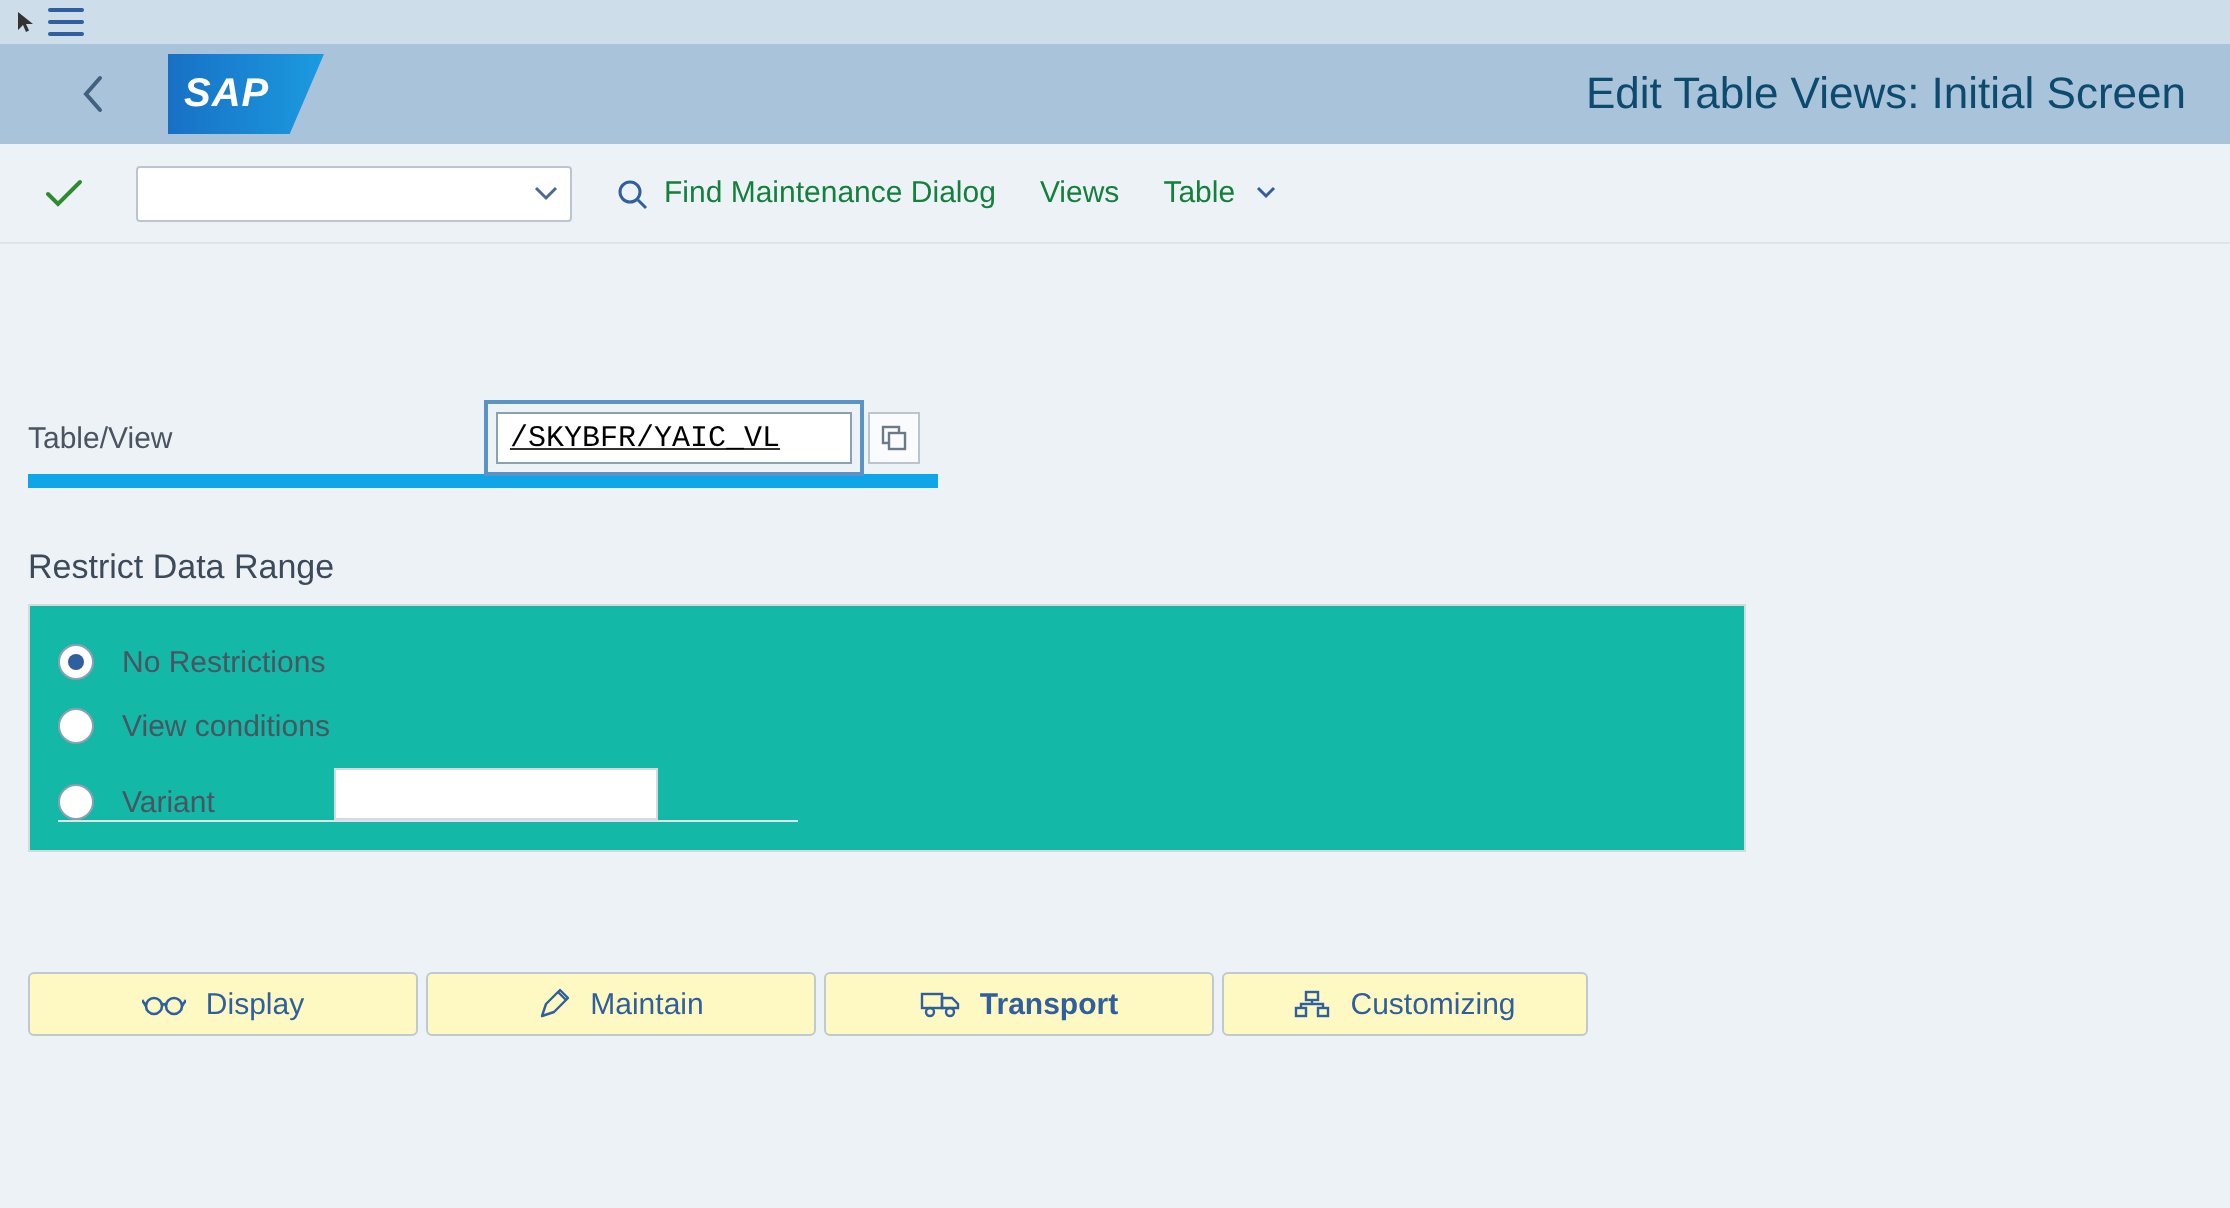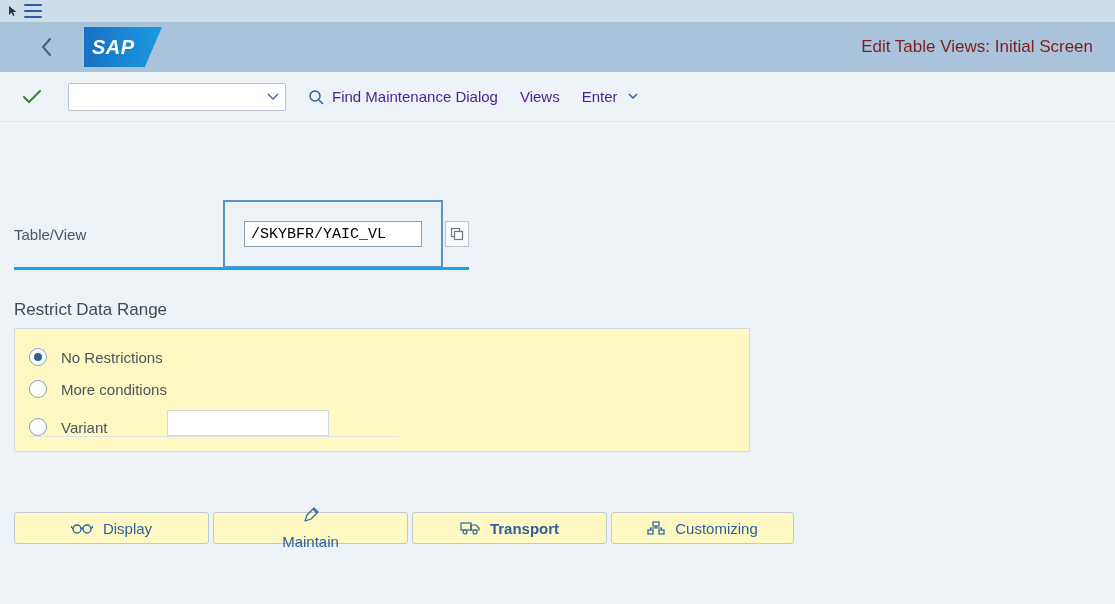--- a/index.html
+++ b/index.html
@@ -40,70 +40,71 @@
   }
   .sap-logo {
     width: 78px; height: 40px; position: relative;
     background: linear-gradient(90deg, #1870c5, #1b9be0);
     display: flex; align-items: center; justify-content: flex-start;
     padding-left: 8px;
     clip-path: polygon(0 0, 100% 0, 78% 100%, 0 100%);
   }
   .sap-logo span { color: #fff; font-weight: 900; font-size: 20px; font-style: italic; letter-spacing: 0.5px;}
   .header-title {
-    margin-left: auto; color: #7f1d1d; font-size: 17px;
+    margin-left: auto; color: #0c4a6e; font-size: 22px;
   }
   .toolbar {
     height: 50px; display: flex; align-items: center;
     padding: 0 18px; gap: 22px;
     background: #edf2f7;
     border-bottom: 1px solid #dde4eb;
   }
   .check-icon { color: #2e8b2e; font-size: 20px; cursor: pointer; padding:0 4px;}
   .combo {
     width: 218px; height: 28px; border: 1px solid #bcc5cf;
     background: #fff; display: flex; align-items: center;
     justify-content: flex-end; padding: 0 6px; cursor: pointer;
     border-radius: 2px;
   }
   .combo .chev { color: #4a6a95; font-size: 12px; }
   .tb-btn {
     display: flex; align-items: center; gap: 8px;
-    color: #4c1d95; cursor: pointer; font-size: 15px;
+    color: #15803d; cursor: pointer; font-size: 15px;
   }
   .tb-icon { width: 16px; height: 16px; display: inline-flex; align-items: center; justify-content: center; }
   .more-chev { font-size: 11px; margin-left: 2px; color: #2f5f9e;}
   .content { padding: 30px 14px 0 14px; }
   .field-row {
     display: flex; align-items: center; gap: 0; margin-top: 50px;
-    border-bottom: 3px solid #0ea5e9; width: 455px;
+    border-bottom: 7px solid #0ea5e9; width: 455px;
     padding-bottom: 1px;
   }
   .field-label { width: 230px; color: #4a5560; font-size: 15px; }
   .field-input-wrap {
     display: flex; align-items: center; gap: 2px;
-    padding: 19px;
+    padding: 4px;
     outline: 2px solid #5a94c7;
     outline-offset: 0;
+    text-decoration: underline;
   }
   .field-input {
     width: 178px; height: 26px; border: 1px solid #8aa0b5;
     font-family: "Courier New", monospace; font-size: 15px;
     padding: 2px 6px; background: #fff;
   }
   .value-help {
     width: 26px; height: 26px; border: 1px solid #bcc5cf; background: #fafbfc;
     display: flex; align-items: center; justify-content: center; cursor: pointer;
     color: #6a7a8a;
     margin-left: 4px;
   }
   .group-title { margin-top: 30px; color: #3d4a5a; font-size: 17px; }
   .group-box {
-    border: 1px solid #d4dade; margin-top: 8px; width: 736px;
-    background: #fef9c3; padding: 12px 14px 14px 14px;
+    border: 1px solid #d4dade; margin-top: 8px; width: 859px;
+    background: #14b8a6; padding: 12px 14px 14px 14px;
   }
   .radio-row { display: flex; align-items: center; gap: 14px; height: 32px; }
   .radio-row.underlined { border-bottom: 1px solid #dfe3e8; width: 370px; align-items: flex-end;}
   .radio-visual {
     width: 18px; height: 18px; border: 1.5px solid #8aa0b5; border-radius: 50%;
     display: flex; align-items: center; justify-content: center; background: #fff;
     cursor: pointer; flex-shrink: 0;
   }
   .radio-visual.checked::after {
     content: ""; width: 8px; height: 8px; background: #2f5f9e; border-radius: 50%;
@@ -116,21 +117,21 @@
   }
   .button-row {
     display: flex; gap: 4px; margin-top: 60px;
   }
   .action-btn {
     height: 32px; border: 1px solid #c0c8d0; background: #fef9c3;
     display: flex; align-items: center; justify-content: center; gap: 10px;
     color: #2f5f9e; font-size: 15px; cursor: pointer; border-radius: 3px;
   }
   .btn-w { width: 195px; }
-  .btn-w2 { width: 195px; flex-direction: column; }
+  .btn-w2 { width: 195px; }
   .btn-w3 { width: 195px; font-weight: bold; }
   .btn-w4 { width: 183px; }
   svg { display: block; }
 </style>
 </head>
 <body>
 
 <div class="topstrip">
   <span class="cursor-icon">
     <svg width="10" height="12" viewBox="0 0 10 12">
@@ -175,21 +176,21 @@
           <circle cx="7" cy="7" r="5" stroke="#2f5f9e" stroke-width="1.5" fill="none"></circle>
           <line x1="11" y1="11" x2="15" y2="15" stroke="#2f5f9e" stroke-width="1.5"></line>
         </svg>
     </span>
     <span>Find Maintenance Dialog</span>
   </div>
   <div class="tb-btn">
     <span>Views</span>
   </div>
   <div class="tb-btn">
-    <span>Enter</span>
+    <span>Table</span>
     <span class="more-chev">
       <svg width="10" height="7" viewBox="0 0 10 7">
           <path d="M1 1 L5 5 L9 1" stroke="#2f5f9e" stroke-width="1.5" fill="none"></path>
         </svg>
     </span>
   </div>
 </div>
 
 <div class="content">
 
@@ -207,21 +208,21 @@
   </div>
 
   <div class="group-title">Restrict Data Range</div>
   <div class="group-box">
     <div class="radio-row">
       <div class="radio-visual checked"></div>
       <span class="radio-label">No Restrictions</span>
     </div>
     <div class="radio-row">
       <div class="radio-visual"></div>
-      <span class="radio-label">More conditions</span>
+      <span class="radio-label">View conditions</span>
     </div>
     <div class="radio-row underlined">
       <div class="radio-visual"></div>
       <span class="radio-label">Variant</span>
       <input class="variant-input" value="" style="">
     </div>
   </div>
 
   <div class="button-row">
     <div class="action-btn btn-w">

